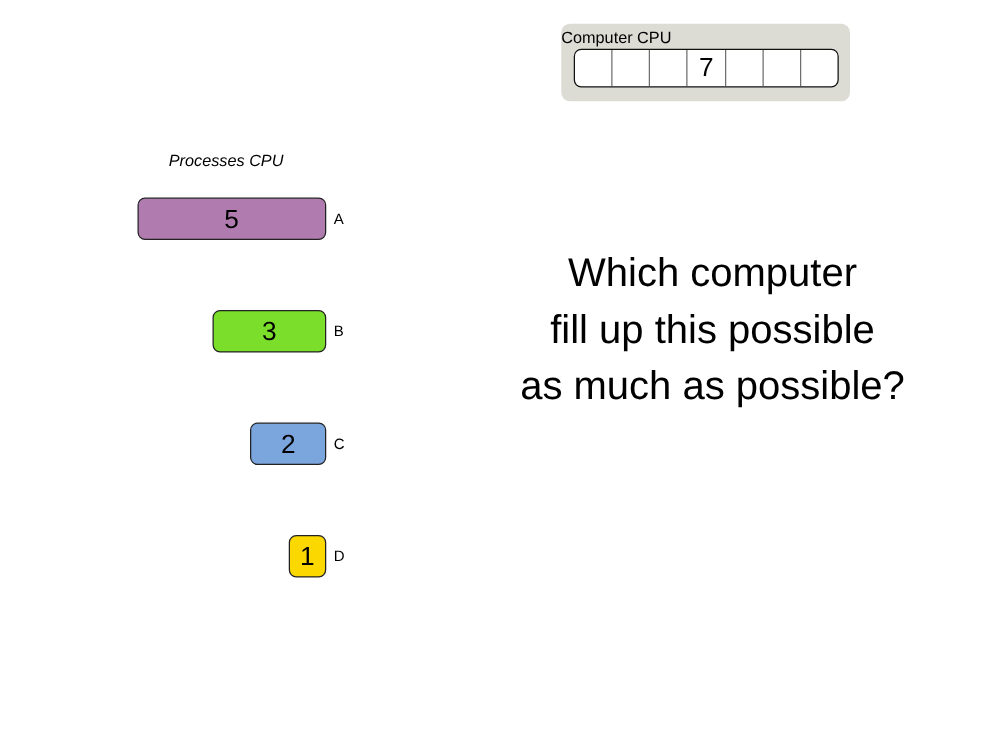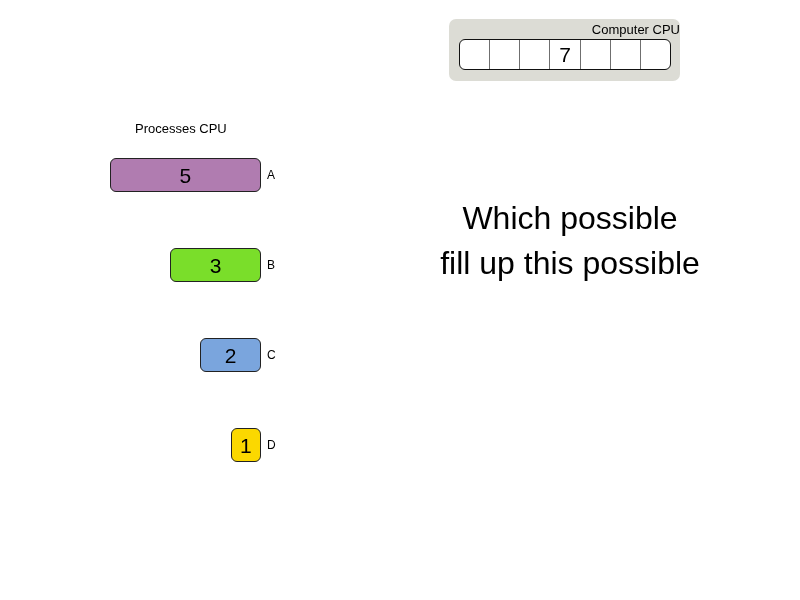--- a/index.html
+++ b/index.html
@@ -31,21 +31,21 @@
     height: 62px;
     background: #dcdcd5;
     border-radius: 7px;
     box-sizing: border-box;
   }
   .computer-title {
     position: absolute;
     left: 0;
     top: 3px;
     width: 231px;
-    text-align: right;
+    text-align: left;
     font-size: 13px;
     color: #000000;
     line-height: 16px;
     white-space: nowrap;
   }
   .cpu-track {
     position: absolute;
     left: 10px;
     top: 20px;
     width: 212px;
@@ -75,20 +75,21 @@
 
   
   .processes-title {
     position: absolute;
     left: 135px;
     top: 121px;
     font-size: 13px;
     color: #000000;
     line-height: 16px;
     white-space: nowrap;
+    font-style: italic;
   }
 
   .bar-row {
     position: absolute;
     height: 34px;
     display: flex;
     align-items: center;
   }
   .bar {
     height: 34px;
@@ -155,17 +156,18 @@
         <div class="bar" style="width: 60.6px; background: rgb(122, 165, 221);">2</div>
         <span class="bar-label">C</span>
       </div>
       <div class="bar-row" style="left: 230.7px; top: 428px;">
         <div class="bar" style="width: 30.3px; background: rgb(251, 216, 0);">1</div>
         <span class="bar-label">D</span>
       </div>
     </div>
 
   <div class="question">
-    <span class="question-line">Which possible</span>
+    <span class="question-line">Which computer</span>
     <span class="question-line">fill up this possible</span>
+    <span class="question-line">as much as possible?</span>
   </div>
 
 </div>
 
 </body></html>

